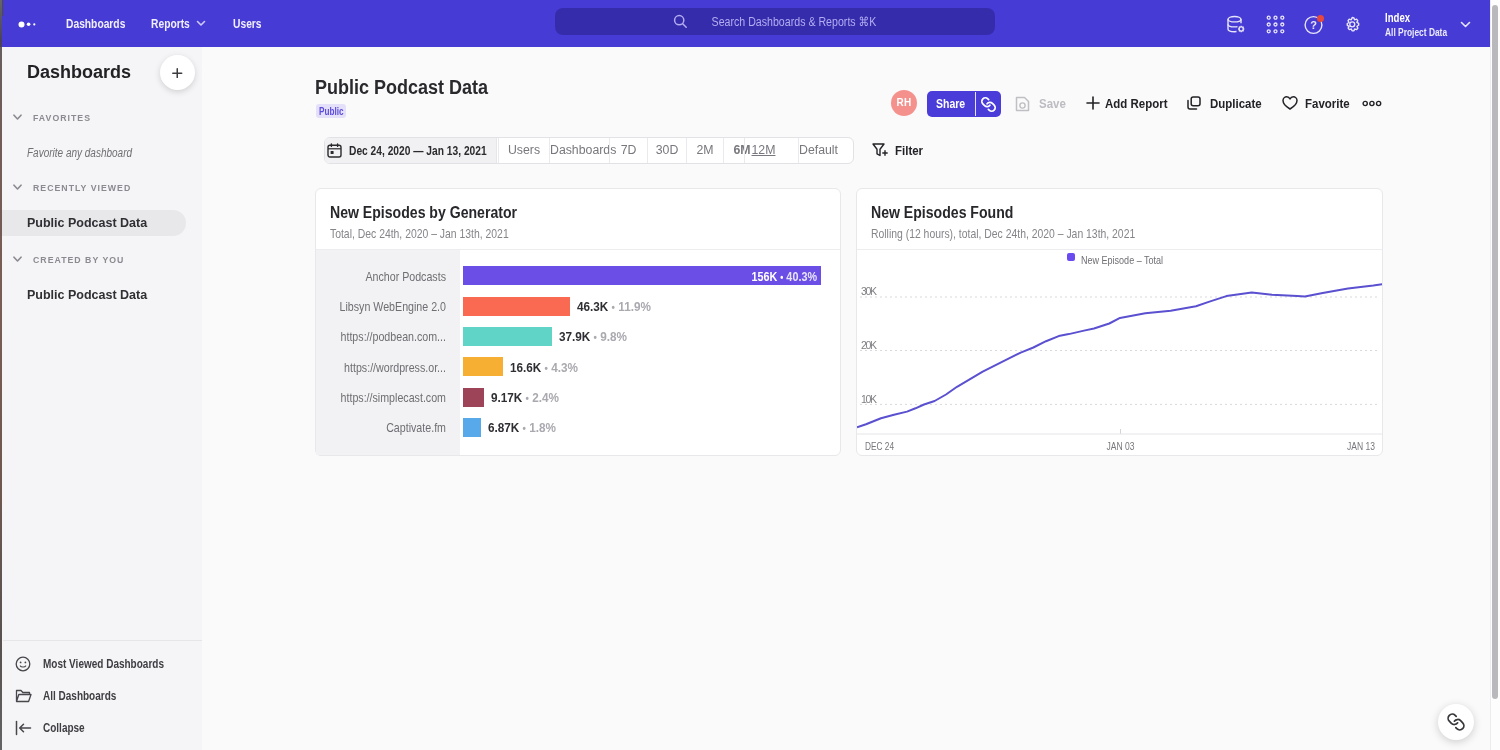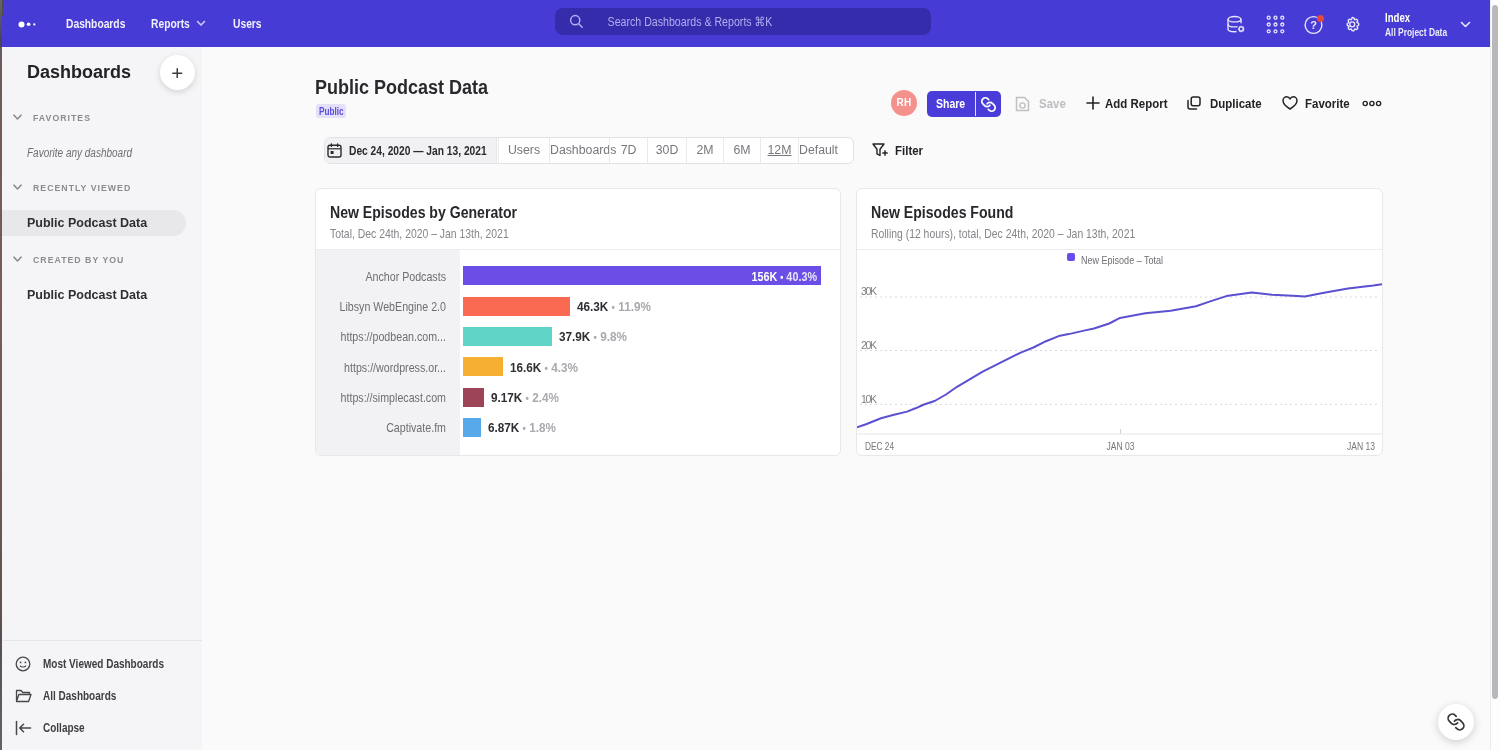--- a/index.html
+++ b/index.html
@@ -34,21 +34,21 @@
   <circle cx="4.5" cy="5.4" r="3" fill="#fff"></circle>
   <circle cx="11.6" cy="5.3" r="1.8" fill="#fff"></circle>
   <circle cx="17.3" cy="5.4" r="1.1" fill="#fff"></circle>
 </svg>
 <div class="navlink" style="left:66px;">Dashboards</div>
 <div class="navlink" style="left:151px;">Reports</div>
 <svg class="abs" style="left:196px;top:20px;" width="10" height="7" viewBox="0 0 10 7">
     <path d="M1.5 1.5 L5 5 L8.5 1.5" stroke="#cfcaf4" stroke-width="1.6" fill="none" stroke-linecap="round" stroke-linejoin="round"></path>
   </svg>
 <div class="navlink" style="left:233px;">Users</div>
-<div class="abs" style="left:555px;top:8px;width:376px;height:27px;background:#352CAC;border-radius:8px;display:flex;align-items:center;justify-content:flex-start;padding-left:14px;">
+<div class="abs" style="left:555px;top:8px;width:440px;height:27px;background:#352CAC;border-radius:8px;display:flex;align-items:center;justify-content:center;padding-left:14px;">
   <svg width="15" height="15" viewBox="0 0 15 15" style="margin-right:9px;">
       <circle cx="6.2" cy="6.2" r="4.6" stroke="#b4adf0" stroke-width="1.5" fill="none"></circle>
       <path d="M9.7 9.7 L13.2 13.2" stroke="#b4adf0" stroke-width="1.5" stroke-linecap="round"></path>
     </svg>
   <span style="color:#b4adf0;font-size:12.5px;transform:scaleX(0.85);transform-origin:50% 50%;">Search Dashboards &amp; Reports ⌘K</span>
 </div>
 
 <svg class="abs" style="left:1226px;top:15px;" width="21" height="20" viewBox="0 0 21 20">
   <g stroke="#e8e5fa" stroke-width="1.4" fill="none">
     <ellipse cx="8.5" cy="4.2" rx="6.5" ry="2.7"></ellipse>
@@ -179,22 +179,22 @@
   <path d="M1 5.8 H14" stroke="#2b2b2f" stroke-width="1.2"></path>
   <path d="M4.4 1 V3.4 M10.6 1 V3.4" stroke="#2b2b2f" stroke-width="1.4" stroke-linecap="round"></path>
   <rect x="3.6" y="8" width="3" height="3" rx="0.6" fill="#2b2b2f"></rect>
 </svg>
 <div class="abs" style="left:349px;top:143px;font-size:13px;font-weight:bold;color:#2b2b2f;transform:scaleX(0.787);transform-origin:0 50%;">Dec 24, 2020 — Jan 13, 2021</div>
 <div class="seg" style="left:498px;width:51px;">Users</div>
 <div class="seg" style="left:549px;width:60px;">Dashboards</div>
 <div class="seg" style="left:609px;width:38px;">7D</div>
 <div class="seg" style="left:647px;width:39px;">30D</div>
 <div class="seg" style="left:686px;width:37px;">2M</div>
-<div class="seg" style="left:723px;width:37px;">6M</div>
-<div class="seg" style="left:760px;width:38px;text-decoration:underline;">12M</div>
+<div class="seg" style="left:723px;width:37px;font-weight:bold;">6M</div>
+<div class="seg" style="left:744px;width:38px;text-decoration:underline;">12M</div>
 <div class="seg" style="left:798px;width:36px;">Default</div>
 <svg class="abs" style="left:872px;top:143px;" width="17" height="15" viewBox="0 0 17 15">
   <path d="M1 1 H12 L8 6.2 V12.5 L5 10.8 V6.2 Z" stroke="#232327" stroke-width="1.4" fill="none" stroke-linejoin="round"></path>
   <path d="M13 7.8 V12.3 M10.8 10.05 H15.2" stroke="#232327" stroke-width="1.4" stroke-linecap="round"></path>
 </svg>
 <div class="abs sxl85" style="left:895px;top:143px;font-size:13.5px;font-weight:bold;color:#232327;">Filter</div>
 
 <div class="card" style="left:315px;top:188px;width:526px;height:268px;"></div>
 <div class="abs" style="left:330px;top:204px;font-size:16px;font-weight:bold;color:#28282c;transform:scaleX(0.88);transform-origin:0 50%;">New Episodes by Generator</div>
 <div class="abs sxl80" style="left:330px;top:226px;font-size:13px;color:#85858a;">Total, Dec 24th, 2020 – Jan 13th, 2021</div>

